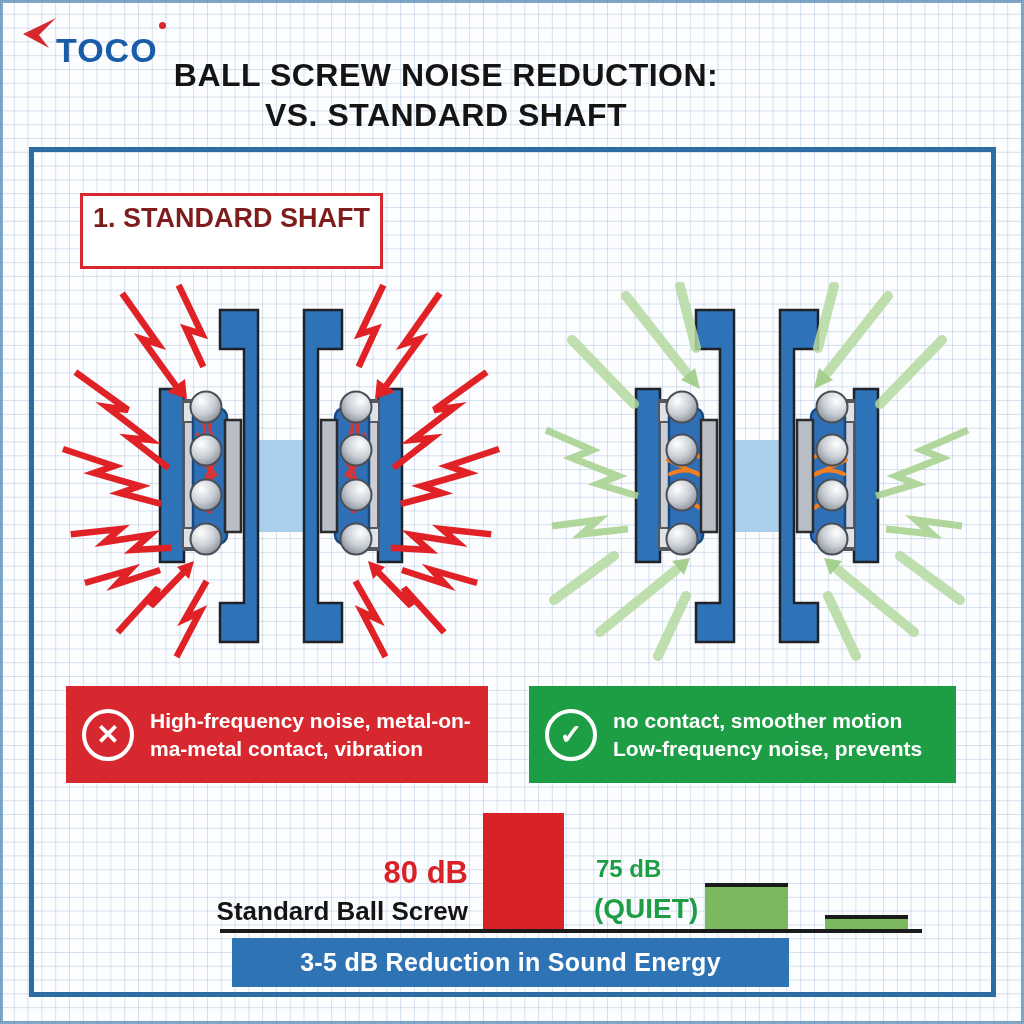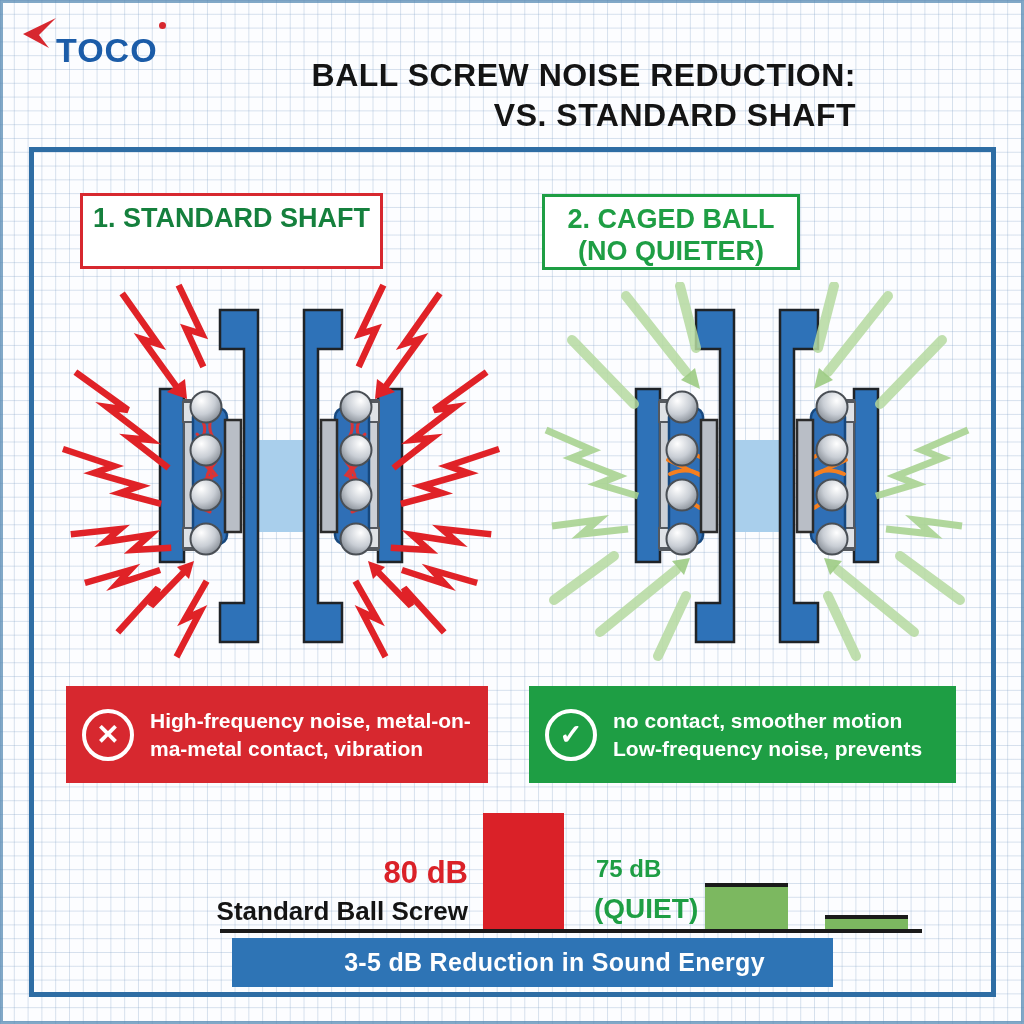--- a/index.html
+++ b/index.html
@@ -13,26 +13,26 @@
     font-family:"Liberation Sans", sans-serif;
   }
   .outer-edge{position:absolute;inset:0;border:3px solid rgba(88,139,180,.75);box-sizing:border-box;pointer-events:none;}
   .frame{position:absolute;left:29px;top:147px;width:967px;height:850px;border:5px solid #2e6da4;box-sizing:border-box;}
 
   .logo{position:absolute;left:22px;top:14px;display:flex;align-items:flex-start;}
   .logo-arrow{margin-top:2px;margin-right:-2px;}
   .logo-text{font-size:34px;font-weight:bold;color:#1b5ca8;letter-spacing:1px;line-height:1;margin-top:19px;}
   .logo-dot{width:7px;height:7px;border-radius:50%;background:#d7282f;margin-top:8px;margin-left:1px;}
 
-  .title{position:absolute;left:36px;top:55px;width:820px;text-align:right;
+  .title{position:absolute;left:36px;top:55px;width:820px;text-align:center;
     font-weight:bold;font-size:32px;line-height:1.25;color:#141414;letter-spacing:.5px;}
 
   .hbox{position:absolute;background:#ffffff;box-sizing:border-box;text-align:center;
     font-weight:bold;font-size:27px;line-height:1.2;padding-top:6px;}
-  .hbox-red{left:80px;top:193px;width:303px;height:76px;border:3.5px solid #d7282f;color:#15803d;}
+  .hbox-red{left:80px;top:193px;width:303px;height:76px;border:3.5px solid #d7282f;color:#7f1d1d;}
   .hbox-green{left:542px;top:194px;width:258px;height:76px;border:3.5px solid #1e9e44;color:#1e9e44;}
 
   .illu{position:absolute;}
   .plate{fill:#2e72b8;stroke:#1f2327;stroke-width:2.5;}
   .sq1{fill:none;stroke:#e03131;stroke-width:3;stroke-linecap:round;opacity:.95;}
   .sq2{fill:none;stroke:#f57f20;stroke-width:4;stroke-linecap:round;}
   .bolt{fill:none;stroke:#e02227;stroke-width:6.5;stroke-linejoin:miter;stroke-linecap:square;}
   .bhead{fill:#e02227;}
   .ray{stroke:#b5d9a0;stroke-width:10;stroke-linecap:round;fill:none;opacity:.85;}
   .rayz{stroke:#a9d391;stroke-width:7;fill:none;stroke-linejoin:miter;opacity:.9;}
@@ -48,21 +48,21 @@
 
   .bar{position:absolute;box-sizing:border-box;}
   .baseline{position:absolute;background:#1a1a1a;}
   .lbl{position:absolute;font-weight:bold;white-space:nowrap;}
   .lbl-80{left:340px;top:855px;width:128px;text-align:right;font-size:31px;color:#da2128;}
   .lbl-std{left:150px;top:896px;width:318px;text-align:right;font-size:26px;color:#141414;}
   .lbl-75{left:596px;top:855px;font-size:24px;color:#1e9e44;}
   .lbl-quiet{left:594px;top:893px;font-size:28px;color:#1e9e44;}
 
   .fbanner{position:absolute;left:232px;top:938px;width:557px;height:49px;background:#2e74b5;
-    color:#fff;font-weight:bold;font-size:25px;text-align:center;line-height:49px;letter-spacing:.3px;padding-left:44px;}
+    color:#fff;font-weight:bold;font-size:25px;text-align:center;line-height:49px;letter-spacing:.3px;}
 </style>
 </head>
 <body>
 
 <div class="page">
   <div class="outer-edge"></div>
 
   <div class="logo">
     <svg class="logo-arrow" width="36" height="34" viewBox="0 0 36 34">
       <path d="M1,18 L34,2 L17,19 L27,32 Z" fill="#d7282f"></path>
@@ -73,24 +73,20 @@
 
   <div class="title">
     <div>BALL SCREW NOISE REDUCTION:</div>
     <div>VS. STANDARD SHAFT</div>
   </div>
 
   <div class="frame"></div>
 
   <div class="hbox hbox-red">
     <div>1. STANDARD SHAFT</div>
-  </div>
-  <div class="hbox hbox-green">
-    <div>2. CAGED BALL</div>
-    <div>(NO QUIETER)</div>
   </div>
 
   <svg class="illu" style="left:62px;top:282px;" width="438" height="380" viewBox="0 0 438 380">
     <defs>
       <radialGradient id="ballG1" cx="35%" cy="30%" r="80%">
         <stop offset="0%" stop-color="#ffffff"></stop>
         <stop offset="55%" stop-color="#c9ced5"></stop>
         <stop offset="100%" stop-color="#7f868f"></stop>
       </radialGradient>
       <g id="p1-asm">

